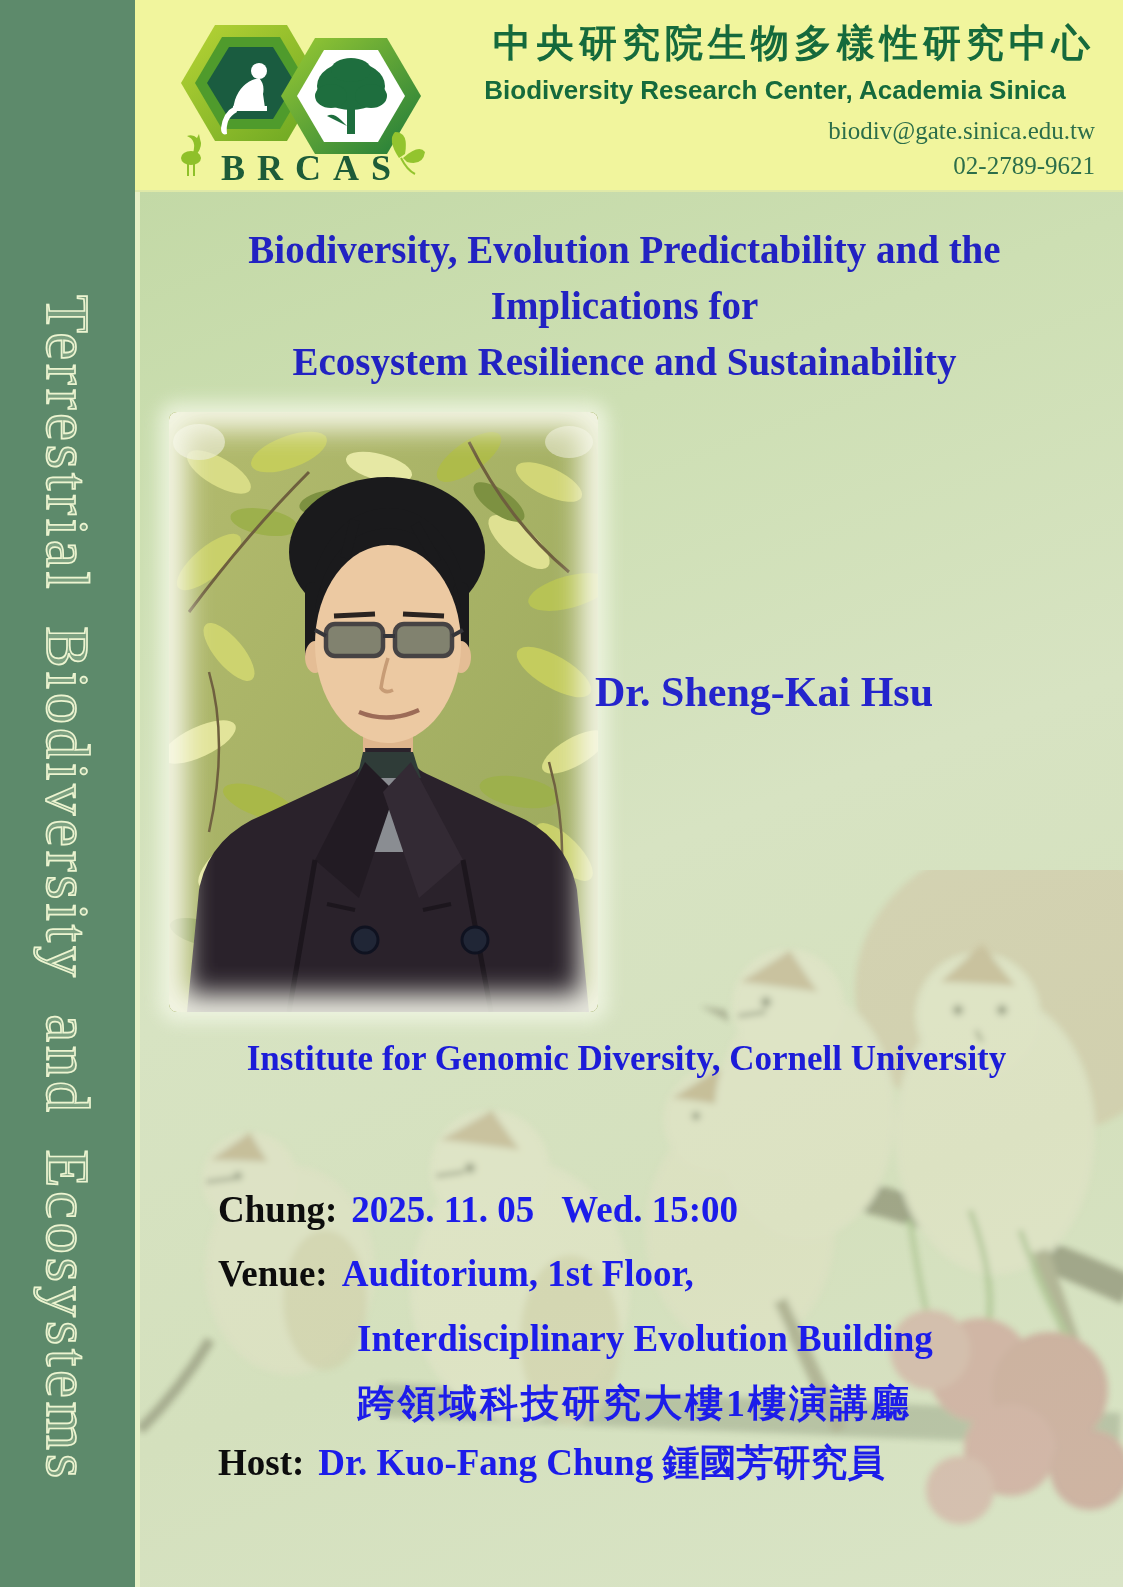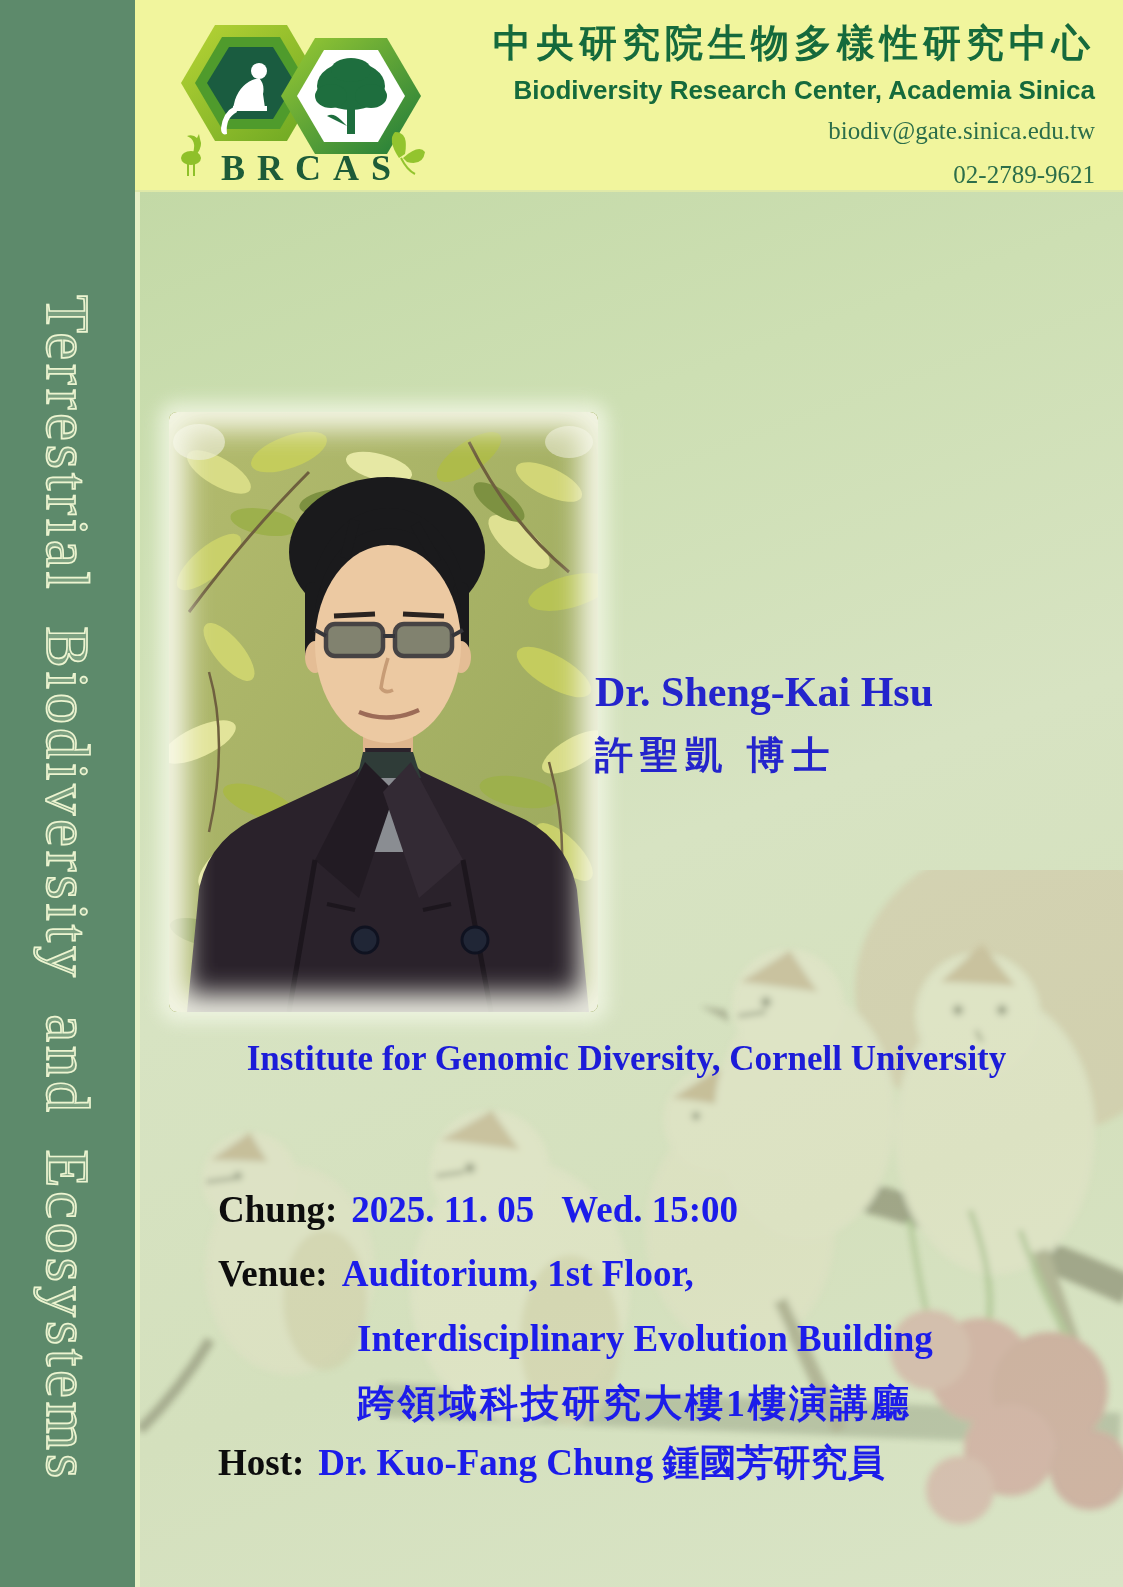--- a/index.html
+++ b/index.html
@@ -33,24 +33,24 @@
   }
   .logo{position:absolute;left:28px;top:8px;width:270px;height:178px;font-weight:bold;}
   .logo svg{display:block;}
   .org{position:absolute;right:28px;top:21px;width:640px;text-align:right;}
   .org-zh{
     font-size:38px;font-weight:bold;color:#156a3c;letter-spacing:5px;
     line-height:1.2;
   }
   .org-en{
     font-family:"Liberation Sans","DejaVu Sans",sans-serif;
-    font-size:26px;font-weight:bold;color:#156a3c;margin-top:8px;letter-spacing:0px;
+    font-size:26px;font-weight:bold;color:#156a3c;margin-top:8px;letter-spacing:0px;text-align:center;
   }
   .org-email,.org-phone{
-    font-size:25px;color:#2c6e4a;line-height:1.18;margin-top:15px;
+    font-size:25px;color:#2c6e4a;line-height:1.18;margin-top:6px;
   }
   .org-email{margin-top:10px;}
 
   
   .main{
     position:absolute;left:135px;top:190px;right:0;bottom:0;
     background:linear-gradient(160deg,#c3d9a6 0%,#cddfb3 22%,#d7e3c2 48%,#d4e0bd 72%,#d9e4c6 100%);
     border-left:5px solid #e7f0c6;
     overflow:hidden;
   }
@@ -231,20 +231,25 @@
           <circle cx="840" cy="500" r="52" fill="#c4606e"></circle>
           <circle cx="910" cy="520" r="58" fill="#b85560"></circle>
           <circle cx="790" cy="480" r="40" fill="#cf7a85"></circle>
           <circle cx="870" cy="580" r="46" fill="#c4606e"></circle>
           <circle cx="950" cy="600" r="40" fill="#b85560"></circle>
           <circle cx="820" cy="620" r="34" fill="#cf7a85"></circle>
         </g>
       </g>
     </svg>
 
+    <h1 class="title">
+      <div>Biodiversity, Evolution Predictability and the</div>
+      <div>Implications for</div>
+      <div>Ecosystem Resilience and Sustainability</div>
+    </h1>
 
     <div class="photo">
       <svg width="429" height="600" viewBox="0 0 429 600">
         <defs>
           <linearGradient id="folg" x1="0" y1="0" x2="1" y2="1">
             <stop offset="0" stop-color="#b3bb6e"></stop>
               <stop offset="1" stop-color="#9aa85c"></stop>
           </linearGradient>
         </defs>
         <rect x="0" y="0" width="429" height="600" fill="url(#folg)"></rect>
@@ -312,21 +317,20 @@
           <circle cx="196" cy="528" r="13" fill="#202636" stroke="#0f1220" stroke-width="3"></circle>
           <circle cx="306" cy="528" r="13" fill="#202636" stroke="#0f1220" stroke-width="3"></circle>
           <path d="M158 492 L186 498" stroke="#1c161d" stroke-width="4"></path>
           <path d="M282 492 L254 498" stroke="#1c161d" stroke-width="4"></path>
         </g>
       </svg>
     </div>
 
     <div class="speaker-name">
       <div class="name-en">Dr. Sheng-Kai Hsu</div>
-      <div class="name-zh">許聖凱 博士</div>
     </div>
 
     <div class="position-block">
       <div>Institute for Genomic Diversity, Cornell University</div>
     </div>
 
     <div class="details">
       <div class="row">
         <span class="label">Chung:</span><span class="value pre">2025. 11. 05   Wed. 15:00</span>
       </div>

